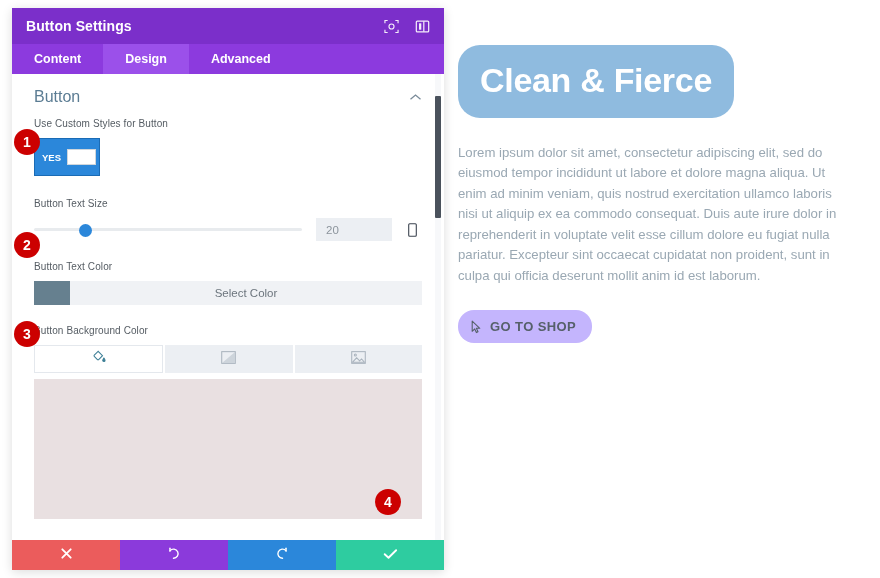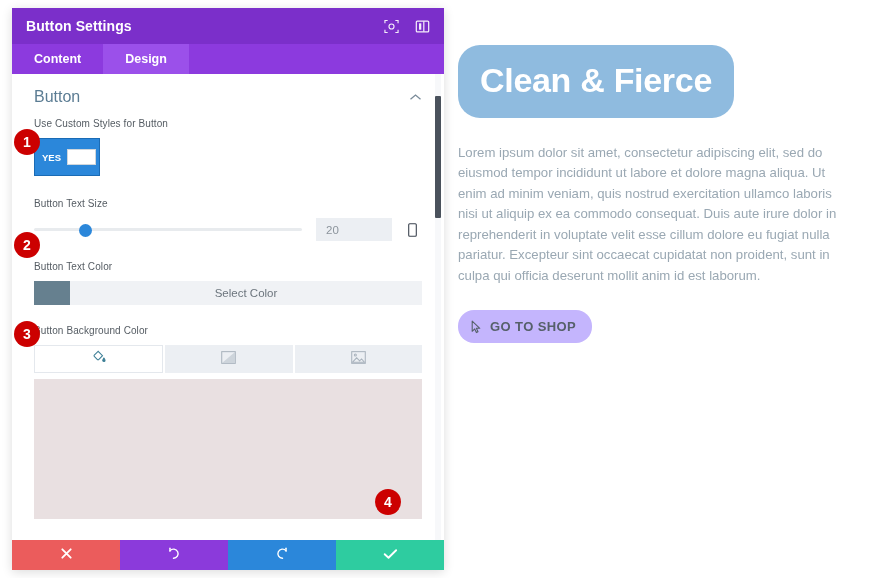--- a/index.html
+++ b/index.html
@@ -363,20 +363,21 @@
           <rect x="4.3" y="4.6" width="2.4" height="6.8" fill="#ffffff" stroke="none"></rect>
           <path d="M9.4 2.4v11.2"></path>
         </svg>
       </span>
     </div>
   </div>
 
   <div class="modal-tabs">
     <div class="tab">Content</div>
     <div class="tab active">Design</div>
+    <div class="tab">Advanced</div>
   </div>
 
   <div class="modal-body">
     <div class="scrollbar-track"></div>
     <div class="scrollbar-thumb"></div>
 
     <div class="modal-body-inner">
 
       <div class="section-head">
         <div class="section-title">Button</div>

